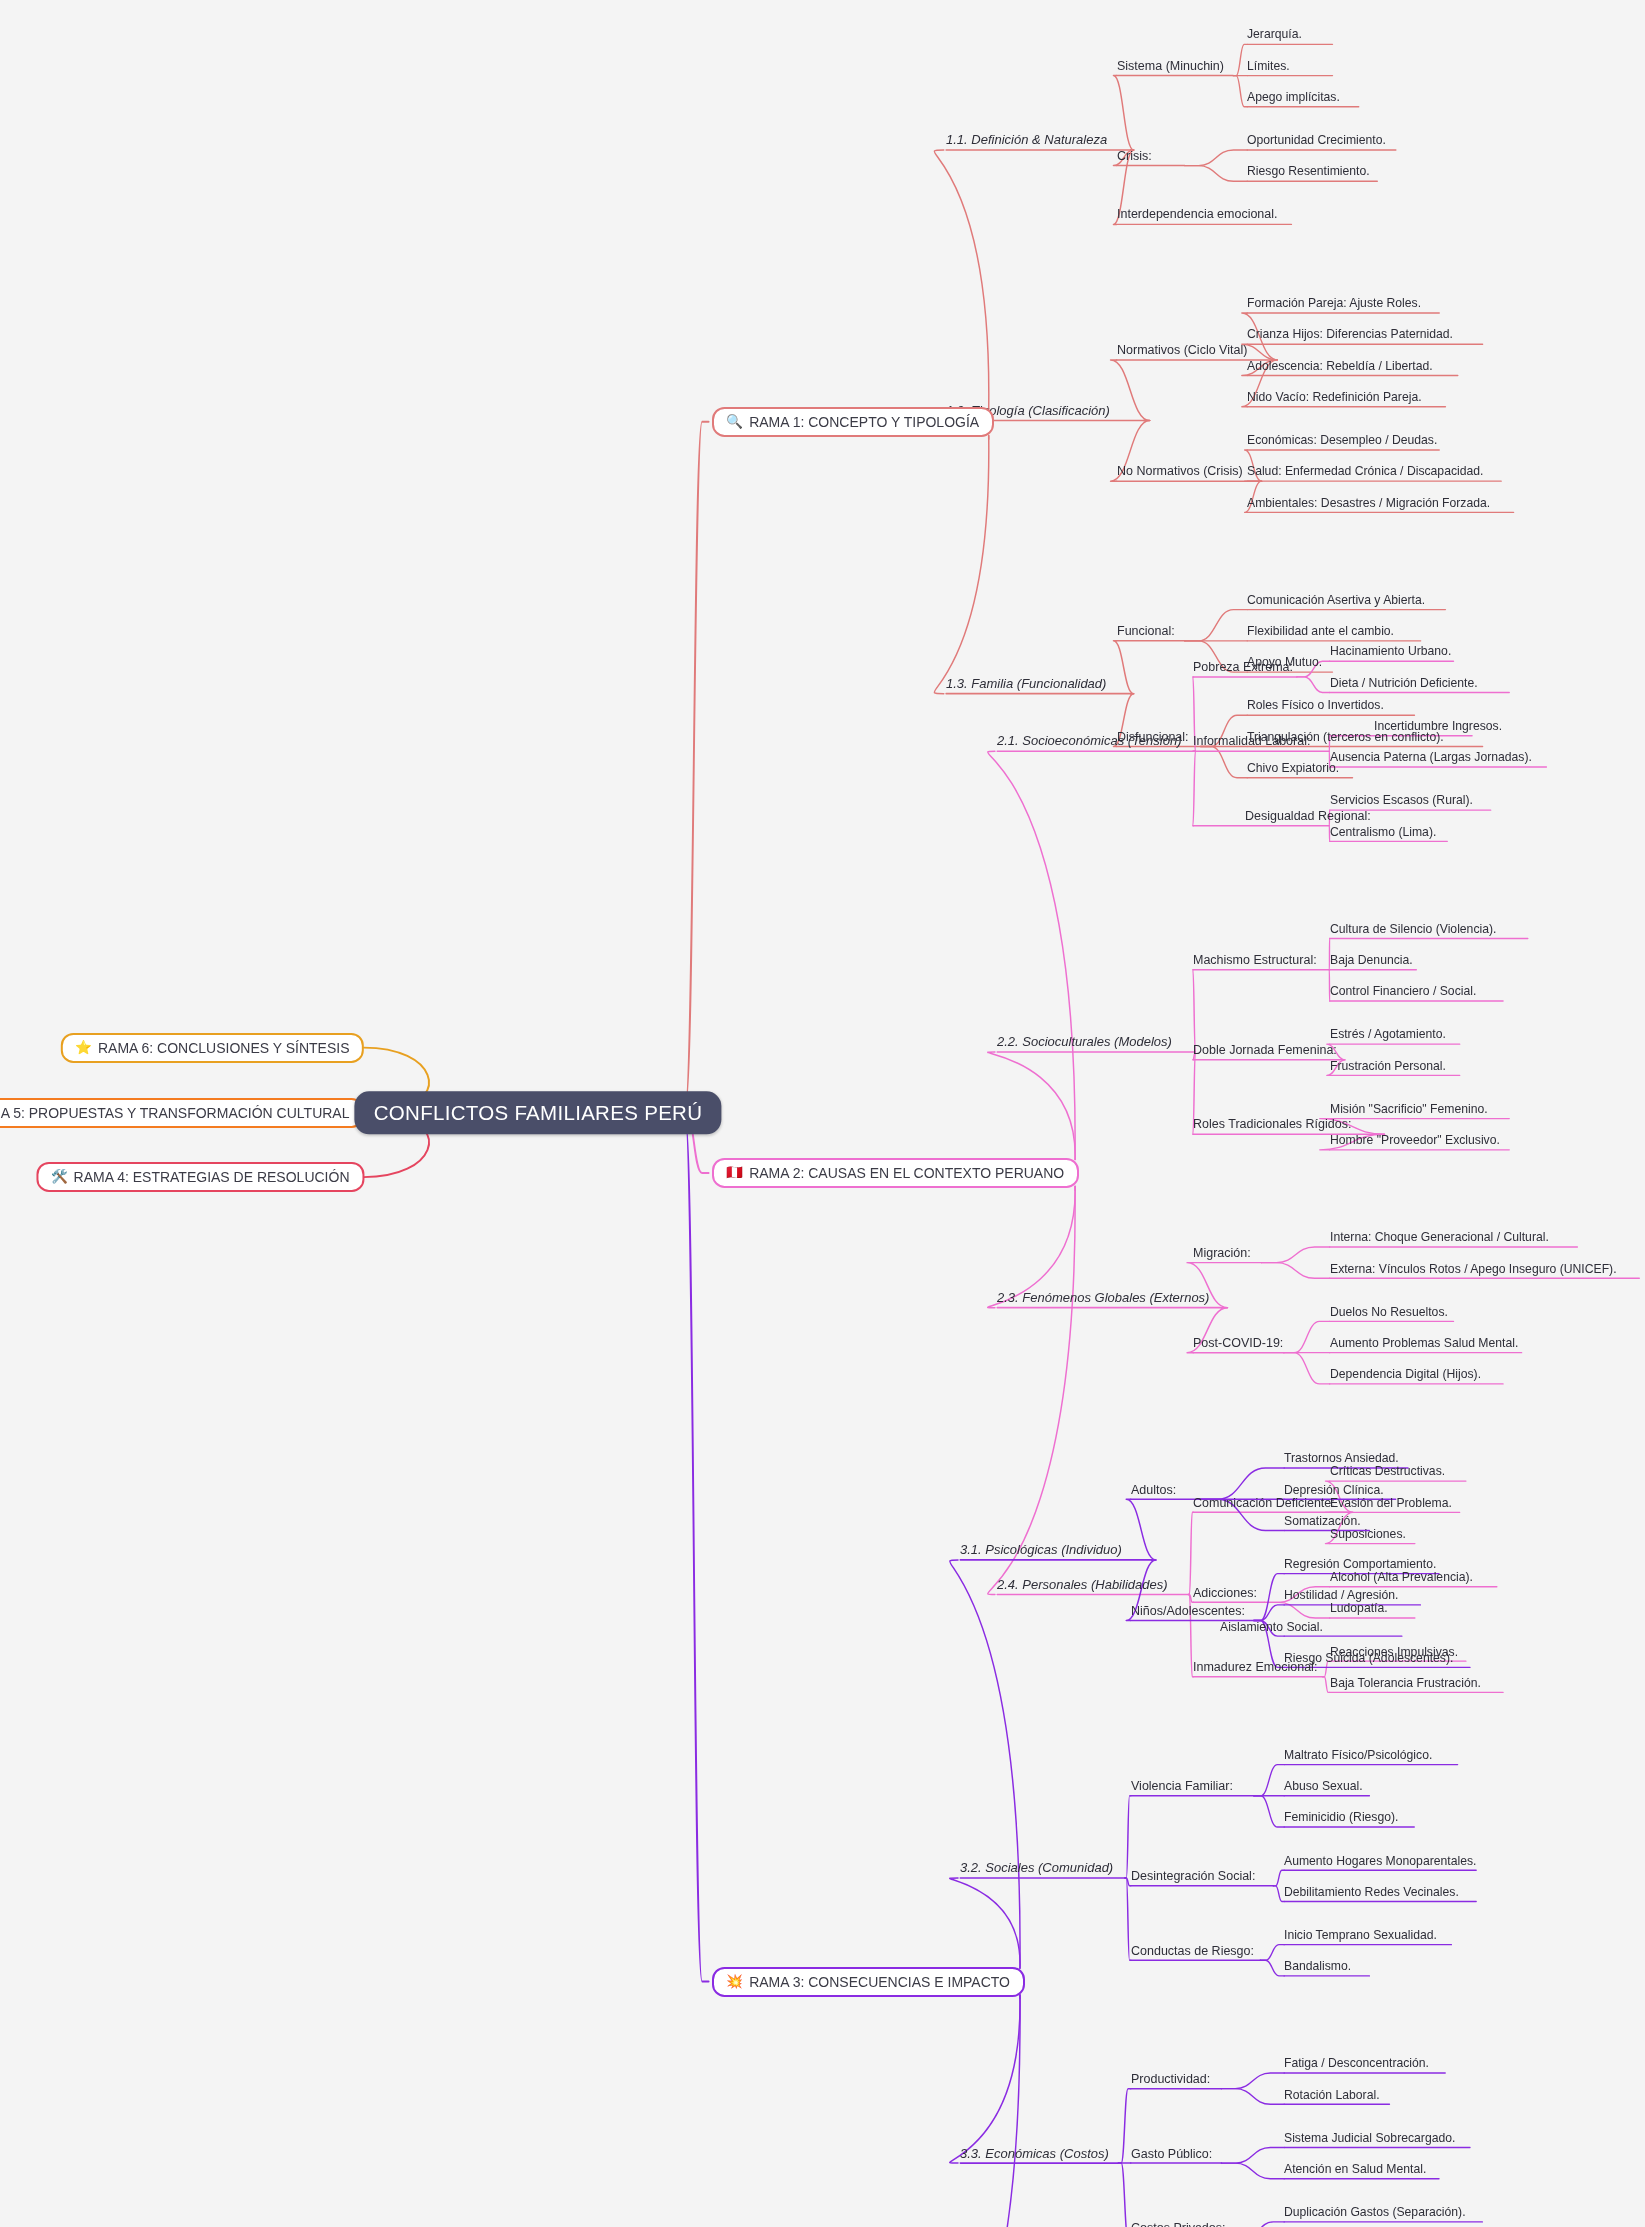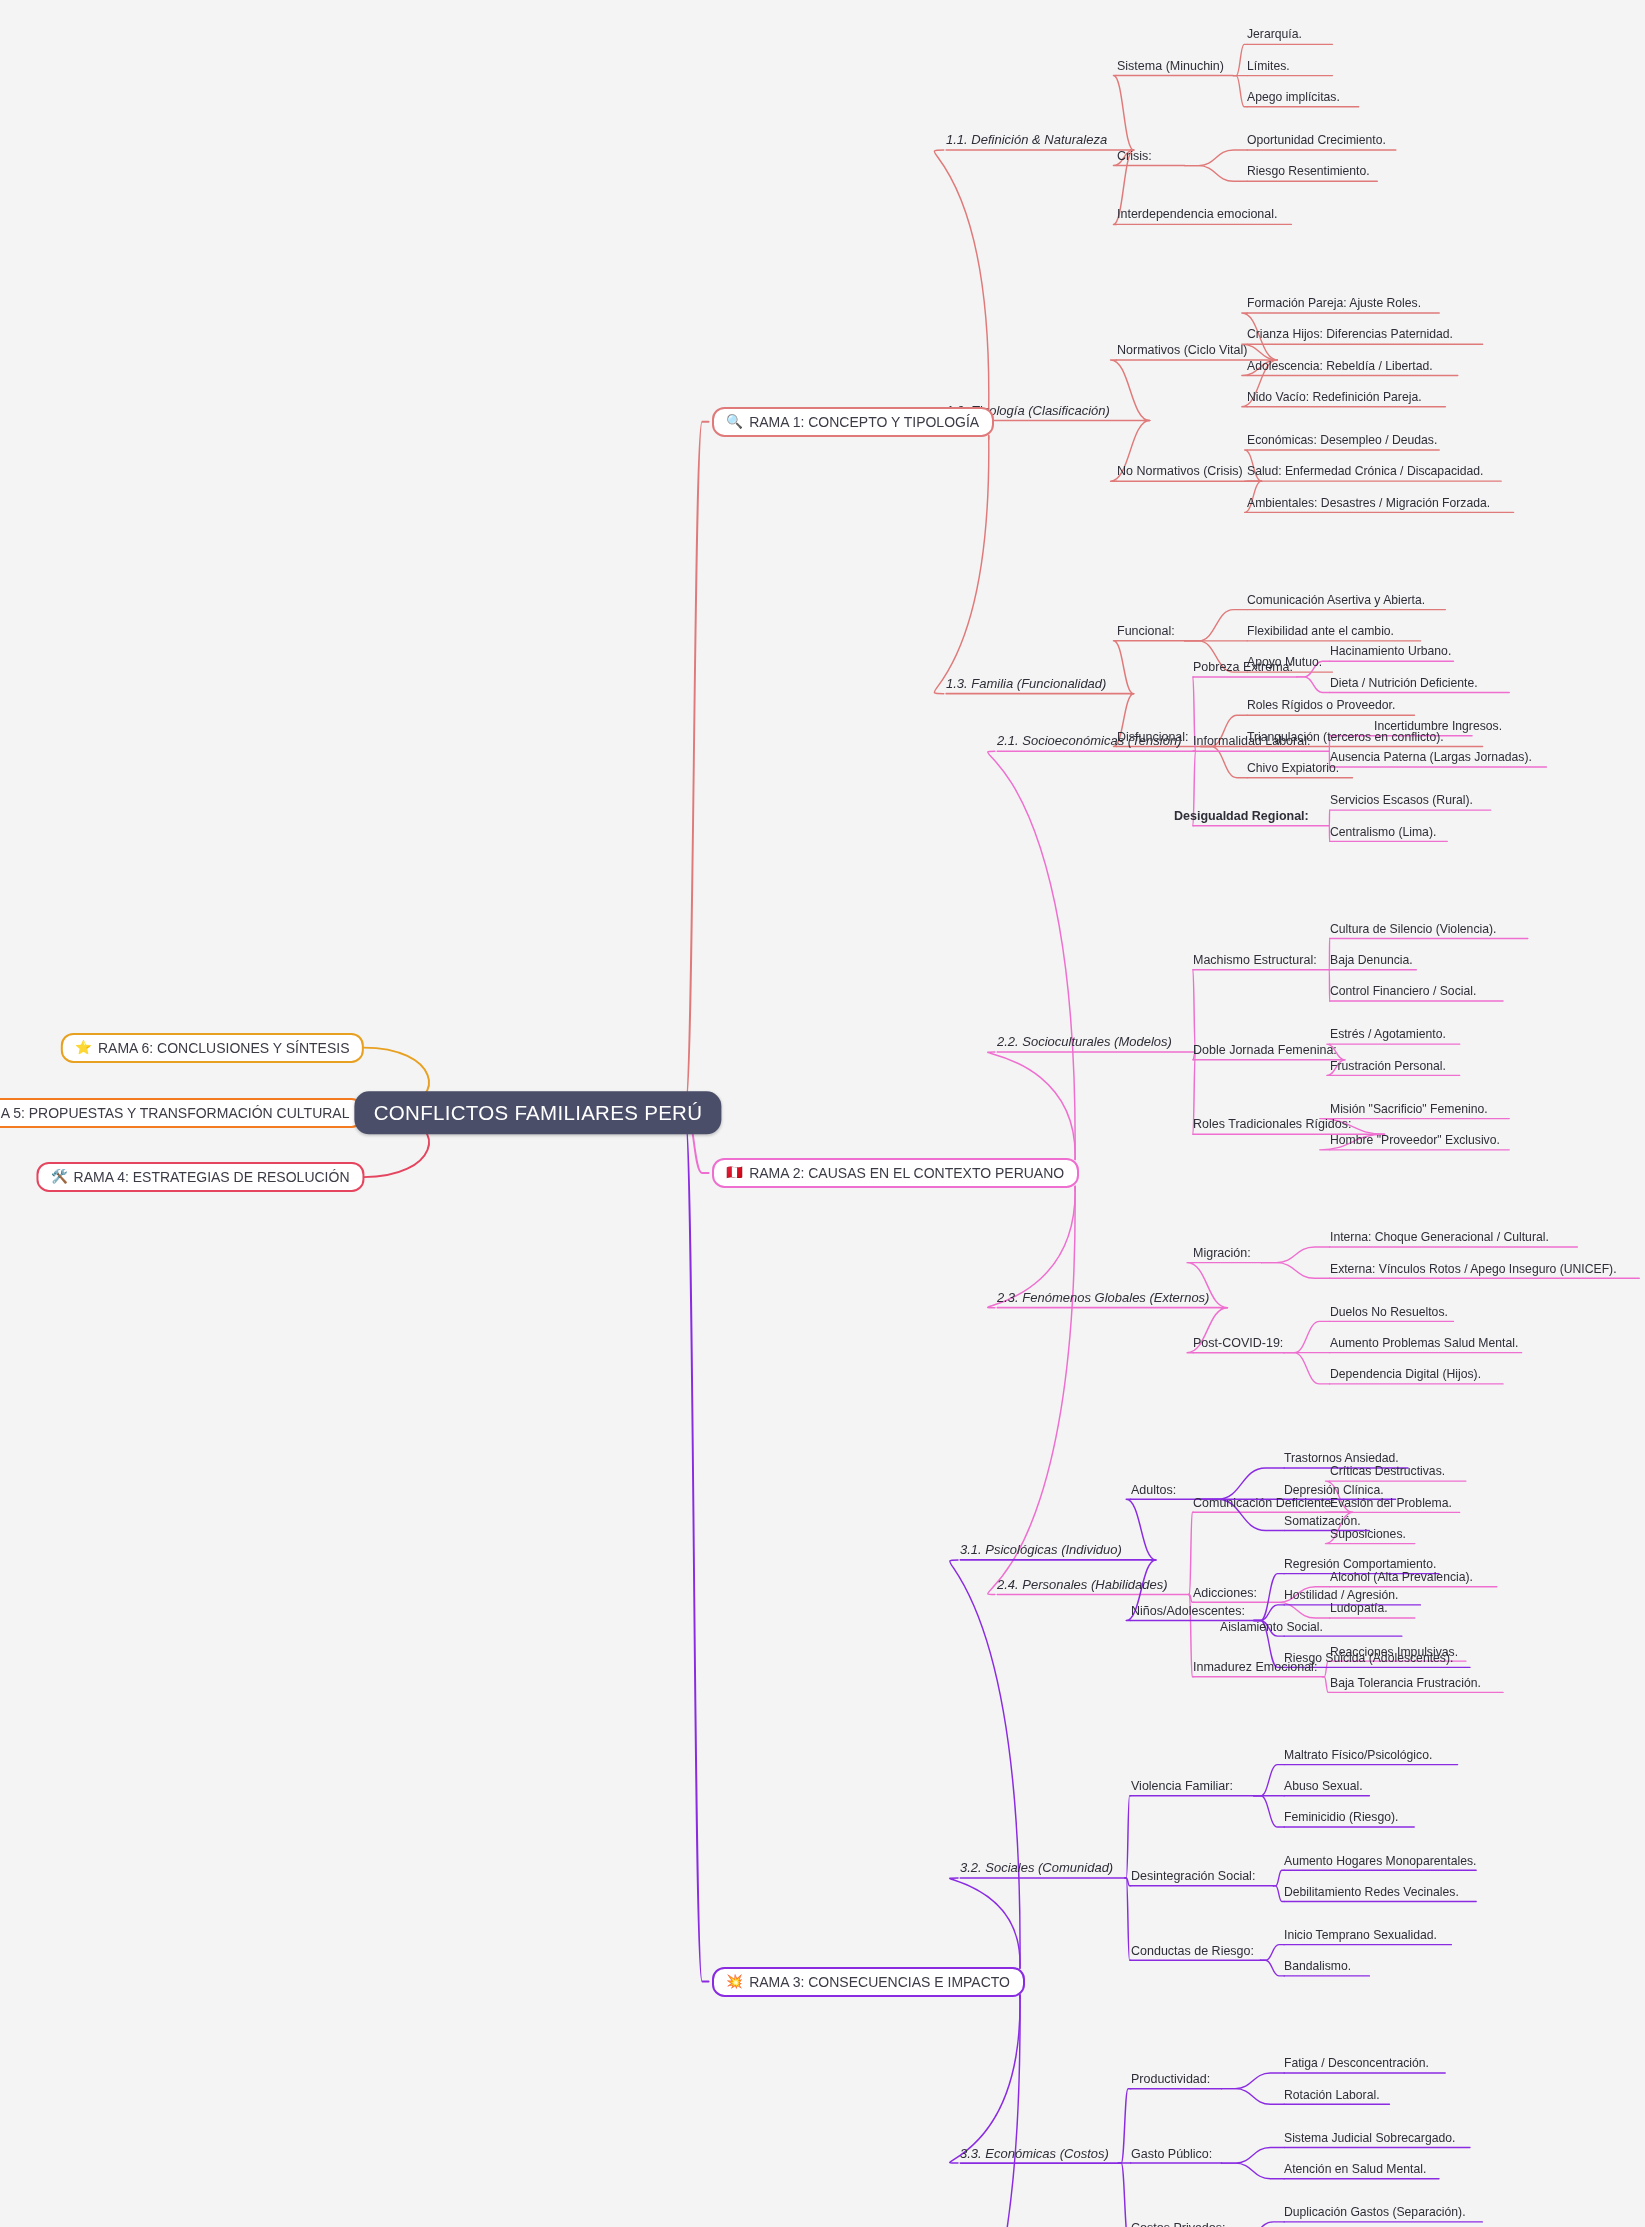--- a/index.html
+++ b/index.html
@@ -288,39 +288,39 @@
       <div class="node lbl l4" style="left: 1247px; top: 407px;"><span>Nido Vacío: Redefinición Pareja.</span></div>
       <div class="node lbl l4" style="left: 1247px; top: 450px;"><span>Económicas: Desempleo / Deudas.</span></div>
       <div class="node lbl l4" style="left: 1247px; top: 481px;"><span>Salud: Enfermedad Crónica / Discapacidad.</span></div>
       <div class="node lbl l4" style="left: 1247px; top: 513px;"><span>Ambientales: Desastres / Migración Forzada.</span></div>
       <div class="node lbl l3" style="left: 1117px; top: 360px;"><span>Normativos (Ciclo Vital)</span></div>
       <div class="node lbl l3" style="left: 1117px; top: 481px;"><span>No Normativos (Crisis)</span></div>
       <div class="node lbl l2" style="left: 946px; top: 421px;"><span>1.2. Tipología (Clasificación)</span></div>
       <div class="node lbl l4" style="left: 1247px; top: 610px;"><span>Comunicación Asertiva y Abierta.</span></div>
       <div class="node lbl l4" style="left: 1247px; top: 641px;"><span>Flexibilidad ante el cambio.</span></div>
       <div class="node lbl l4" style="left: 1247px; top: 672px;"><span>Apoyo Mutuo.</span></div>
-      <div class="node lbl l4" style="left: 1247px; top: 715px;"><span>Roles Rígidos o Proveedor.</span></div>
+      <div class="node lbl l4" style="left: 1247px; top: 715px;"><span>Roles Físico o Invertidos.</span></div>
       <div class="node lbl l4" style="left: 1247px; top: 747px;"><span>Triangulación (terceros en conflicto).</span></div>
       <div class="node lbl l4" style="left: 1247px; top: 778px;"><span>Chivo Expiatorio.</span></div>
       <div class="node lbl l3" style="left: 1117px; top: 641px;"><span>Funcional:</span></div>
       <div class="node lbl l3" style="left: 1117px; top: 747px;"><span>Disfuncional:</span></div>
       <div class="node lbl l2" style="left: 946px; top: 694px;"><span>1.3. Familia (Funcionalidad)</span></div>
       <div class="node pill" style="left: 712px; top: 422px; border-color: rgb(224, 122, 122);">
         <span class="emo">🔍</span>
         <span>RAMA 1: CONCEPTO Y TIPOLOGÍA</span>
       </div>
       <div class="node lbl l4" style="left: 1330px; top: 661px;"><span>Hacinamiento Urbano.</span></div>
       <div class="node lbl l4" style="left: 1330px; top: 693px;"><span>Dieta / Nutrición Deficiente.</span></div>
       <div class="node lbl l4" style="left: 1330px; top: 736px; margin-left: 44px;"><span>Incertidumbre Ingresos.</span></div>
       <div class="node lbl l4" style="left: 1330px; top: 767px;"><span>Ausencia Paterna (Largas Jornadas).</span></div>
       <div class="node lbl l4" style="left: 1330px; top: 810px;"><span>Servicios Escasos (Rural).</span></div>
       <div class="node lbl l4" style="left: 1330px; top: 842px;"><span>Centralismo (Lima).</span></div>
       <div class="node lbl l3" style="left: 1193px; top: 677px;"><span>Pobreza Extrema:</span></div>
       <div class="node lbl l3" style="left: 1193px; top: 751px;"><span>Informalidad Laboral:</span></div>
-      <div class="node lbl l3" style="left: 1174px; top: 826px; font-weight: bold;"><span>Desigualdad Regional:</span></div>
+      <div class="node lbl l3" style="left: 1245px; top: 826px;"><span>Desigualdad Regional:</span></div>
       <div class="node lbl l2" style="left: 997px; top: 751px;"><span>2.1. Socioeconómicas (Tensión)</span></div>
       <div class="node lbl l4" style="left: 1330px; top: 939px;"><span>Cultura de Silencio (Violencia).</span></div>
       <div class="node lbl l4" style="left: 1330px; top: 970px;"><span>Baja Denuncia.</span></div>
       <div class="node lbl l4" style="left: 1330px; top: 1001px;"><span>Control Financiero / Social.</span></div>
       <div class="node lbl l4" style="left: 1330px; top: 1044px;"><span>Estrés / Agotamiento.</span></div>
       <div class="node lbl l4" style="left: 1330px; top: 1076px;"><span>Frustración Personal.</span></div>
       <div class="node lbl l4" style="left: 1330px; top: 1119px;"><span>Misión "Sacrificio" Femenino.</span></div>
       <div class="node lbl l4" style="left: 1330px; top: 1150px;"><span>Hombre "Proveedor" Exclusivo.</span></div>
       <div class="node lbl l3" style="left: 1193px; top: 970px;"><span>Machismo Estructural:</span></div>
       <div class="node lbl l3" style="left: 1193px; top: 1060px;"><span>Doble Jornada Femenina:</span></div>

